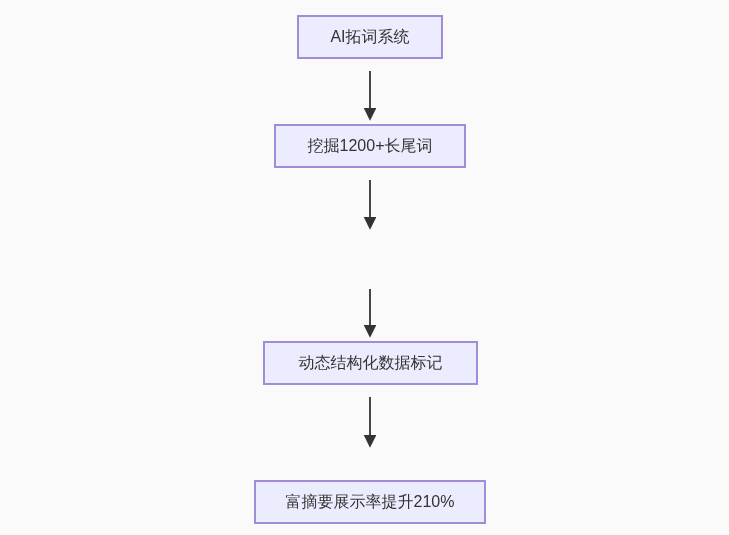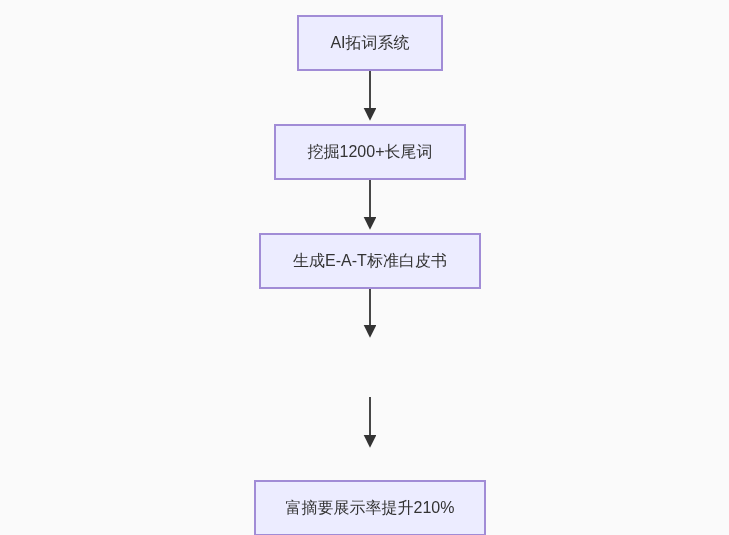--- a/index.html
+++ b/index.html
@@ -19,21 +19,21 @@
     position: absolute;
     box-sizing: border-box;
     background: #ececff;
     border: 2px solid #a18cd6;
     color: #333333;
     font-size: 16px;
     display: flex;
     align-items: center;
     justify-content: center;
     text-align: center;
-    height: 56px;
+    height: 44px;
   }
   .n1 { left: 297px; top: 15px;  width: 146px; }
   .n2 { left: 274px; top: 124px; width: 192px; }
   .n3 { left: 259px; top: 233px; width: 222px; }
   .n4 { left: 263px; top: 341px; width: 215px; }
   .n5 { left: 254px; top: 451px; width: 232px; margin-top: 29px; }
   .edges {
     position: absolute;
     left: 0; top: 0;
     width: 729px;
@@ -67,22 +67,22 @@
   </svg>
 
   <div class="node n1">
     <span>AI拓词系统</span>
   </div>
 
   <div class="node n2">
     <span>挖掘1200+长尾词</span>
   </div>
 
-  <div class="node n3">
-    <span>生成E-A-T标准白皮书</span>
+
+  <div class="node n4">
+    <span>动态结构化数据标记</span>
   </div>
-
 
   <div class="node n5">
     <span>富摘要展示率提升210%</span>
   </div>
 
 </div>
 
 </body></html>

